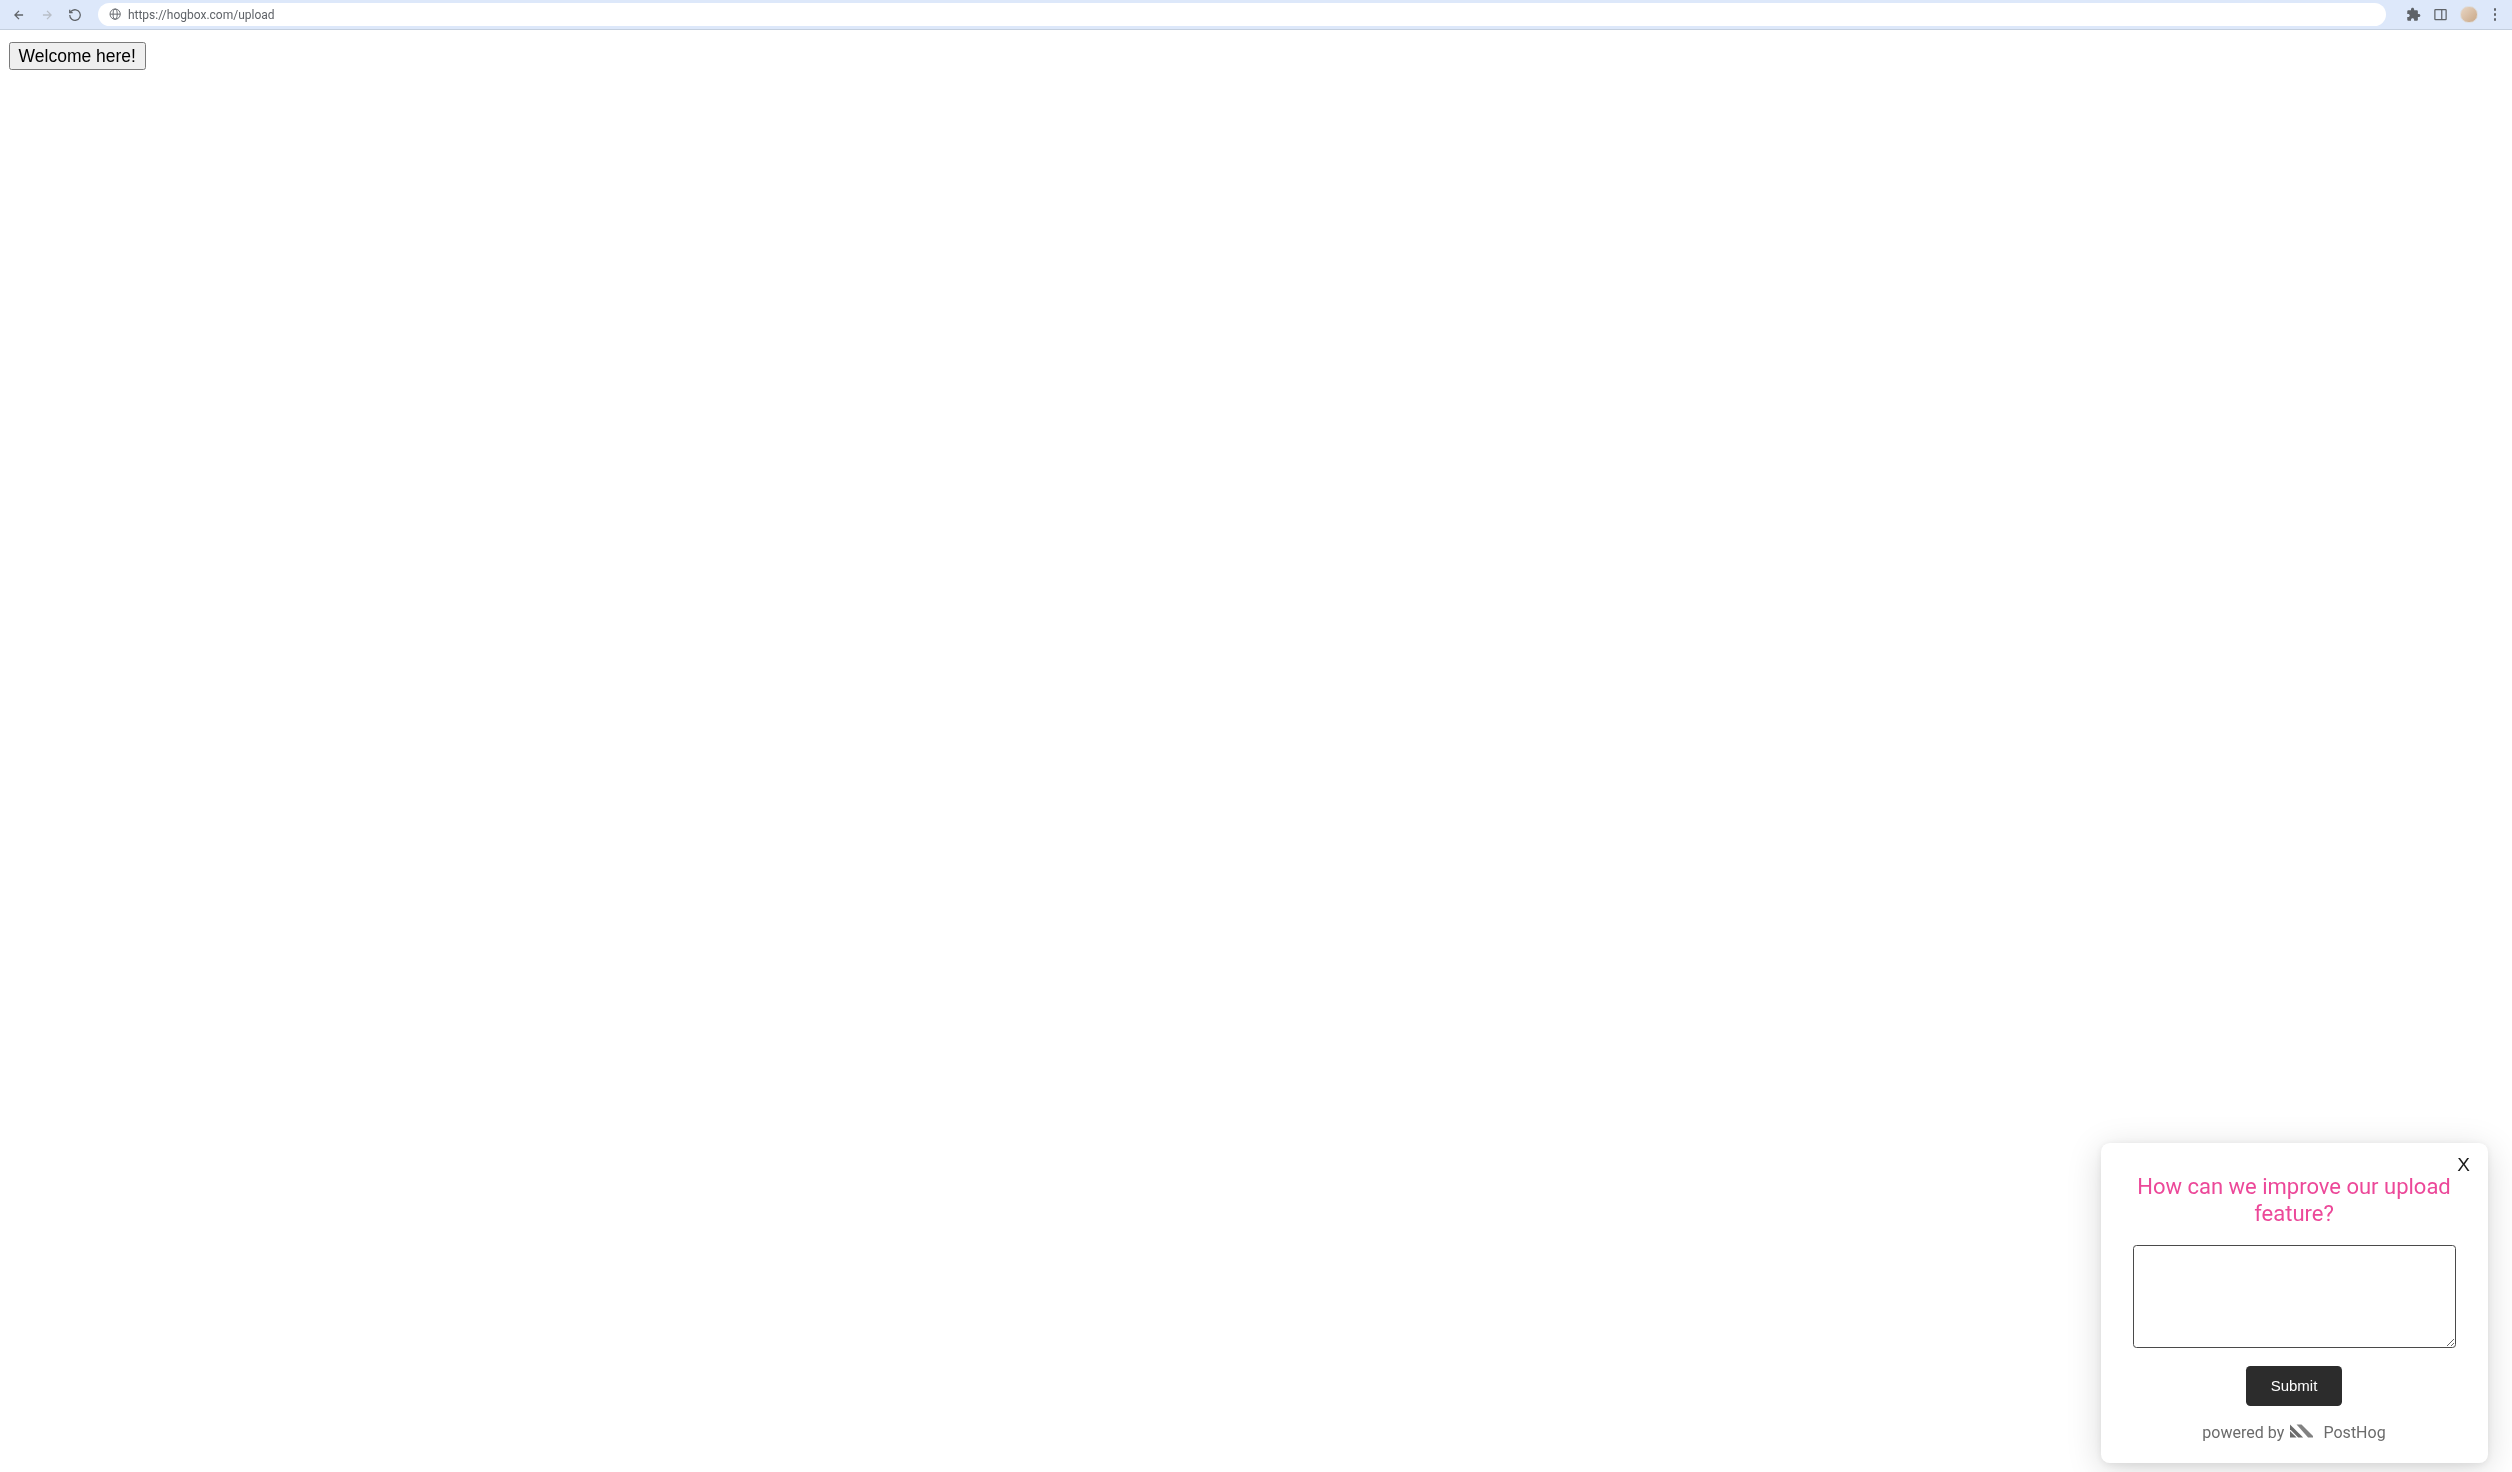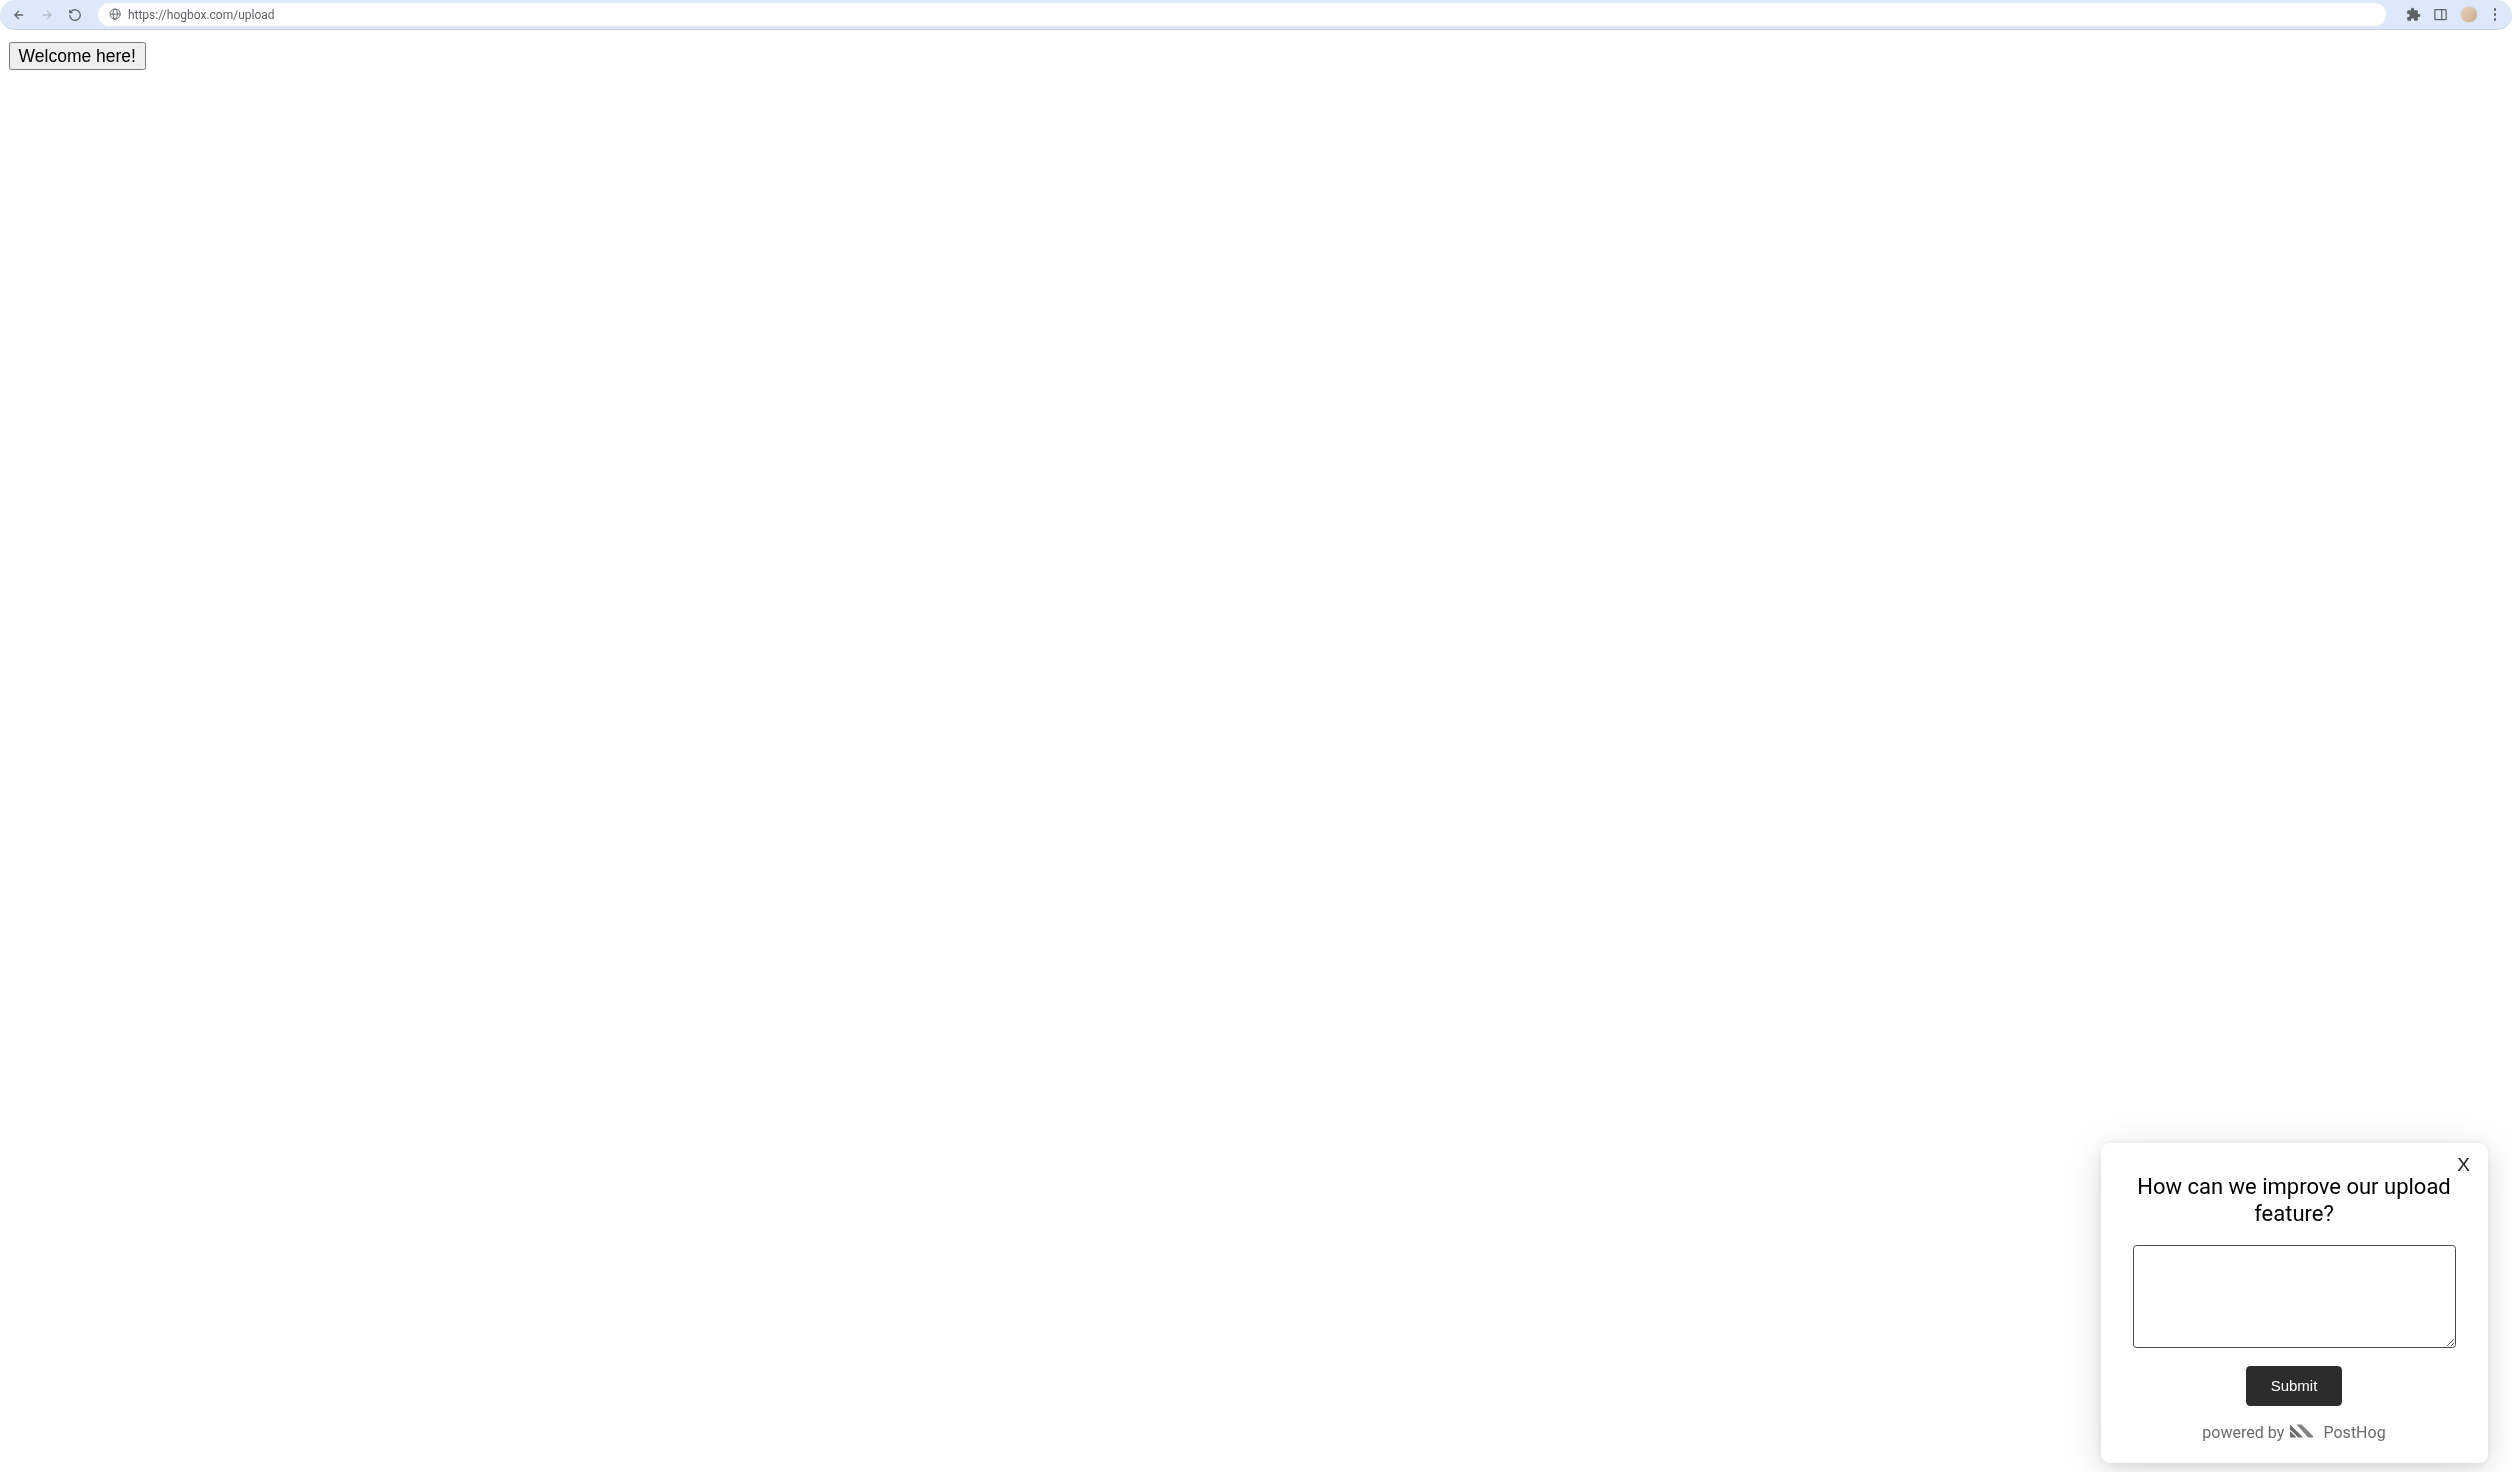--- a/index.html
+++ b/index.html
@@ -17,21 +17,20 @@
     
     
     .browser-chrome {
       background: #dde8fa;
       height: 30px;
       display: flex;
       align-items: center;
       padding: 0 8.8px;
       gap: 7px;
       border-bottom: 0.9px solid #c4cfde;
-      border-radius: 15px;
     }
     .nav-button {
       width: 21px;
       height: 21px;
       display: flex;
       align-items: center;
       justify-content: center;
       color: #5f6368;
       cursor: pointer;
       border-radius: 50%;
@@ -138,21 +137,21 @@
       line-height: 1;
       font-family: Arial, sans-serif;
     }
     .survey-question {
       font-size: 22px;
       text-align: center;
       margin-top: 8.8px;
       margin-bottom: 17.5px;
       line-height: 1.25;
       font-weight: 400;
-      color: #000000;
+      color: #ec4899;
     }
     .survey-textarea {
       width: 100%;
       height: 103px;
       border: 1.3px solid #4a4a4a;
       border-radius: 3.5px;
       padding: 7px;
       font-size: 13px;
       font-family: inherit;
       resize: both;

